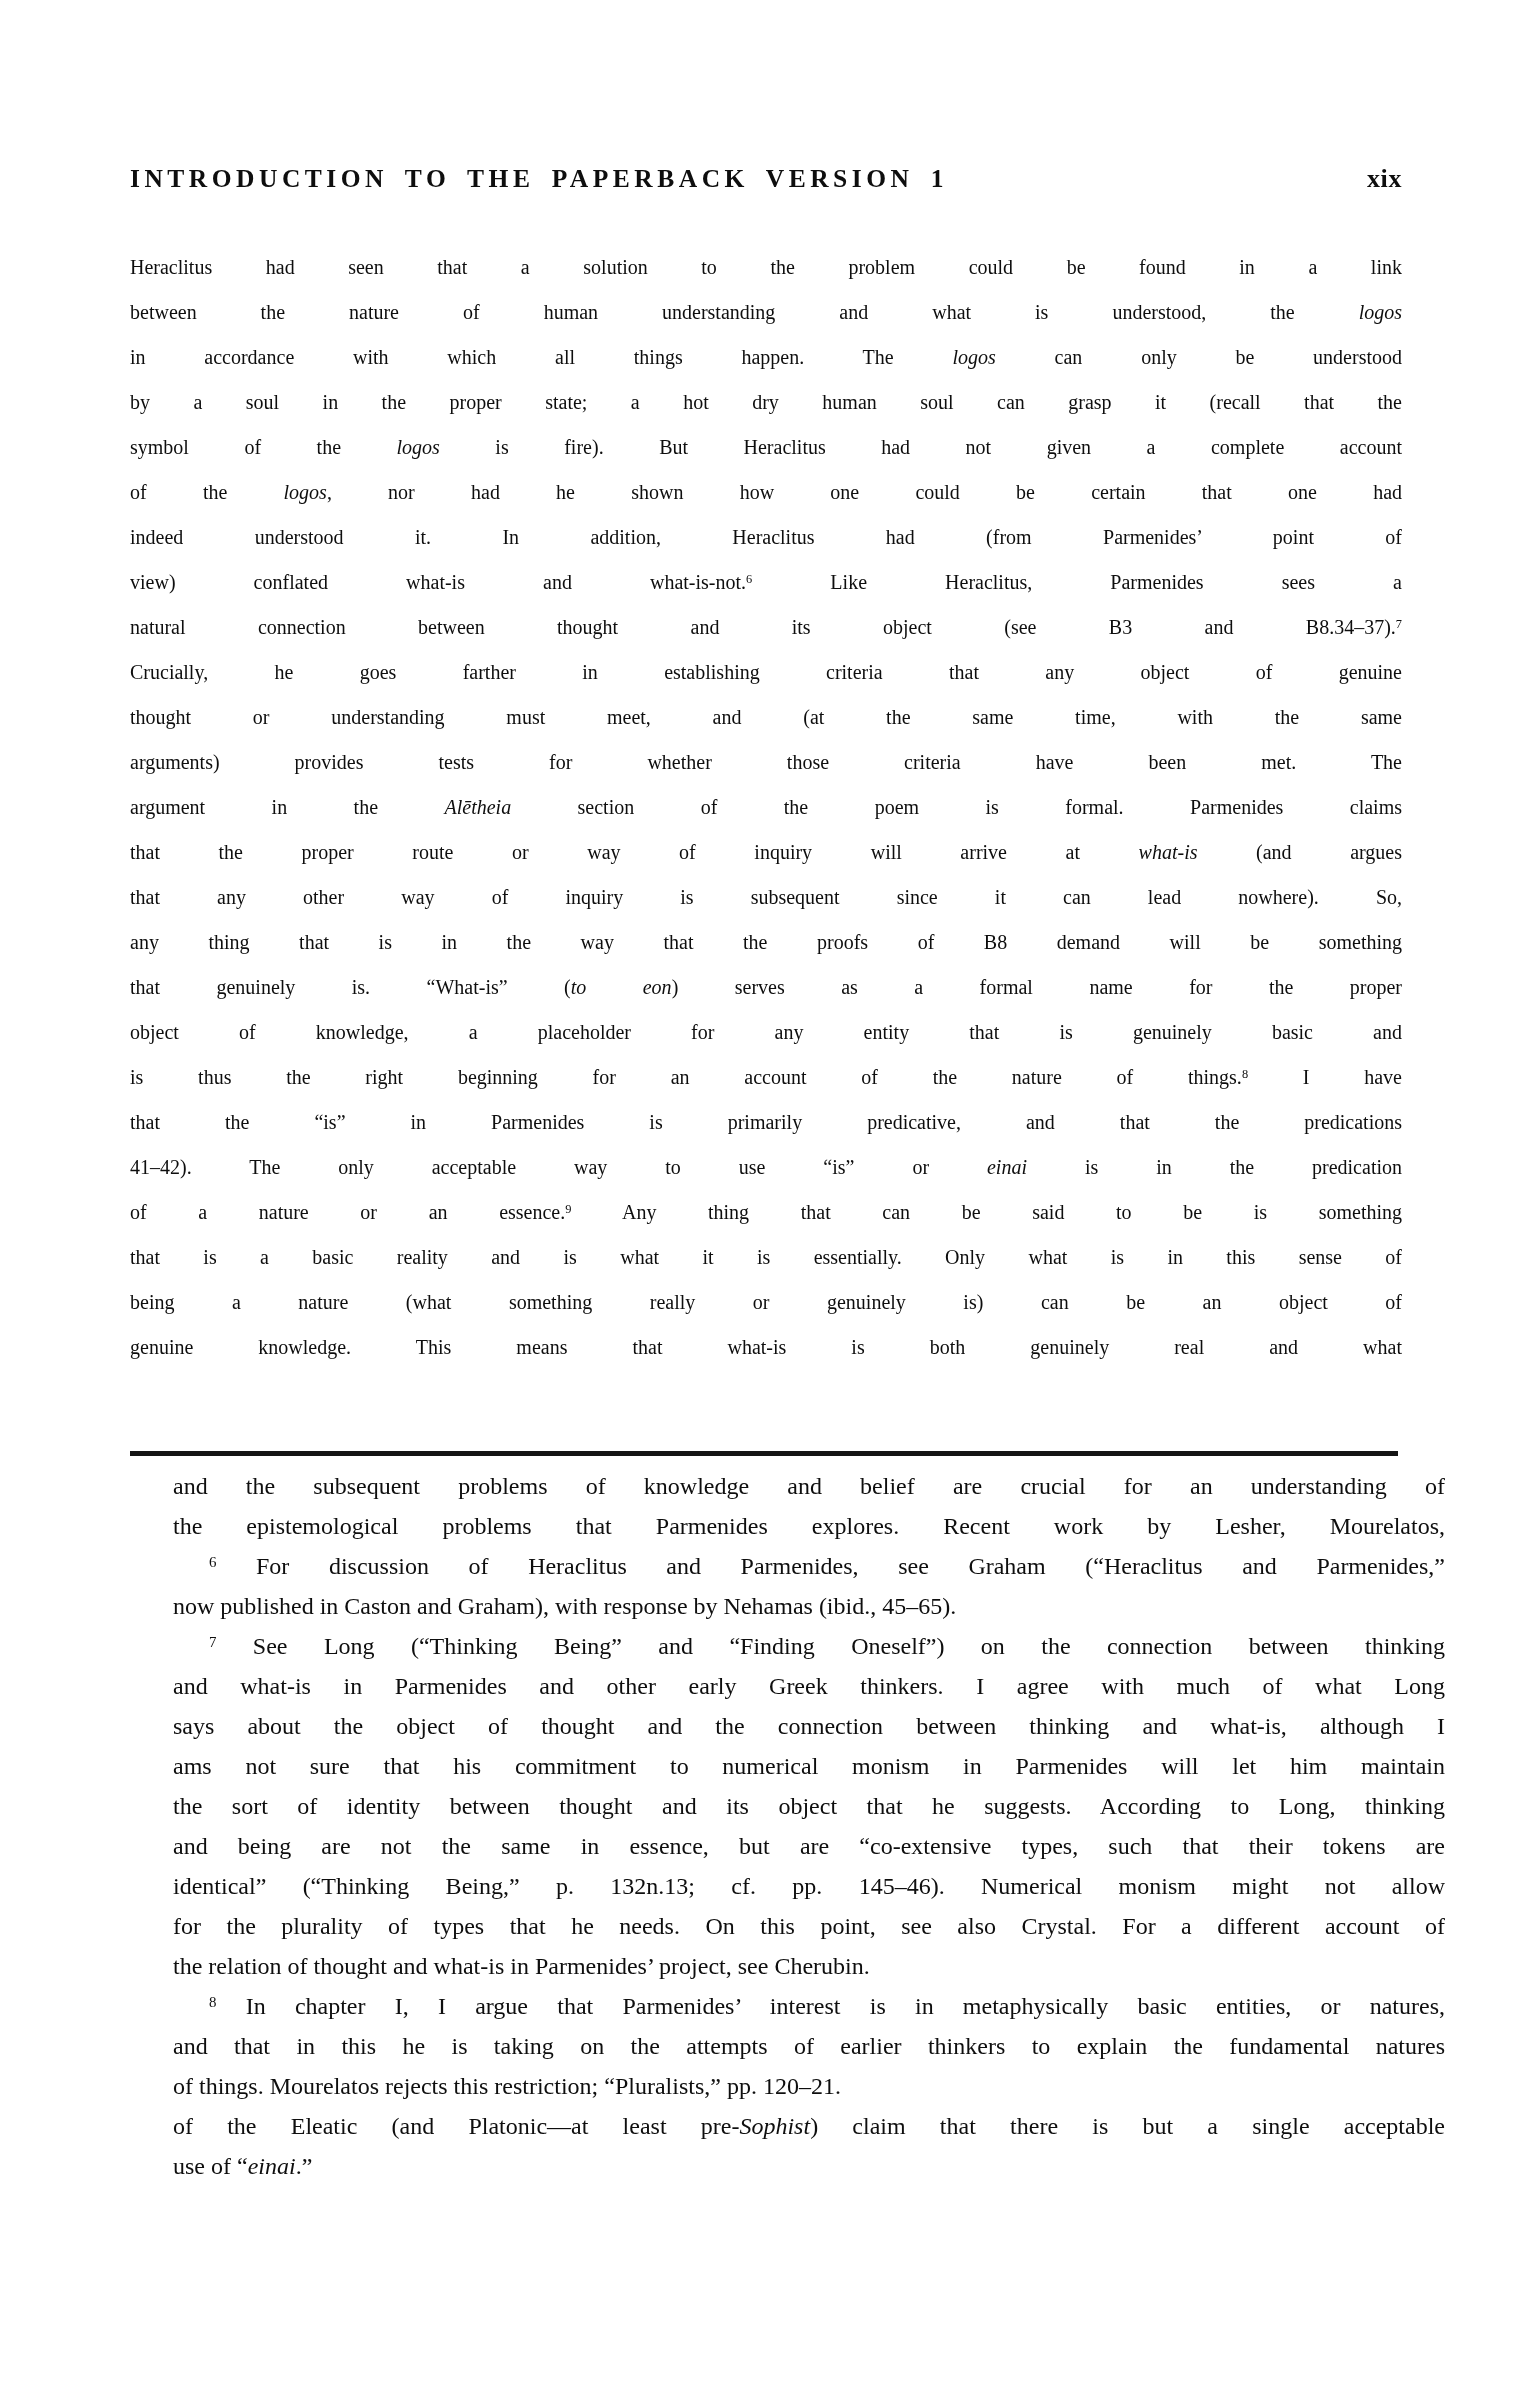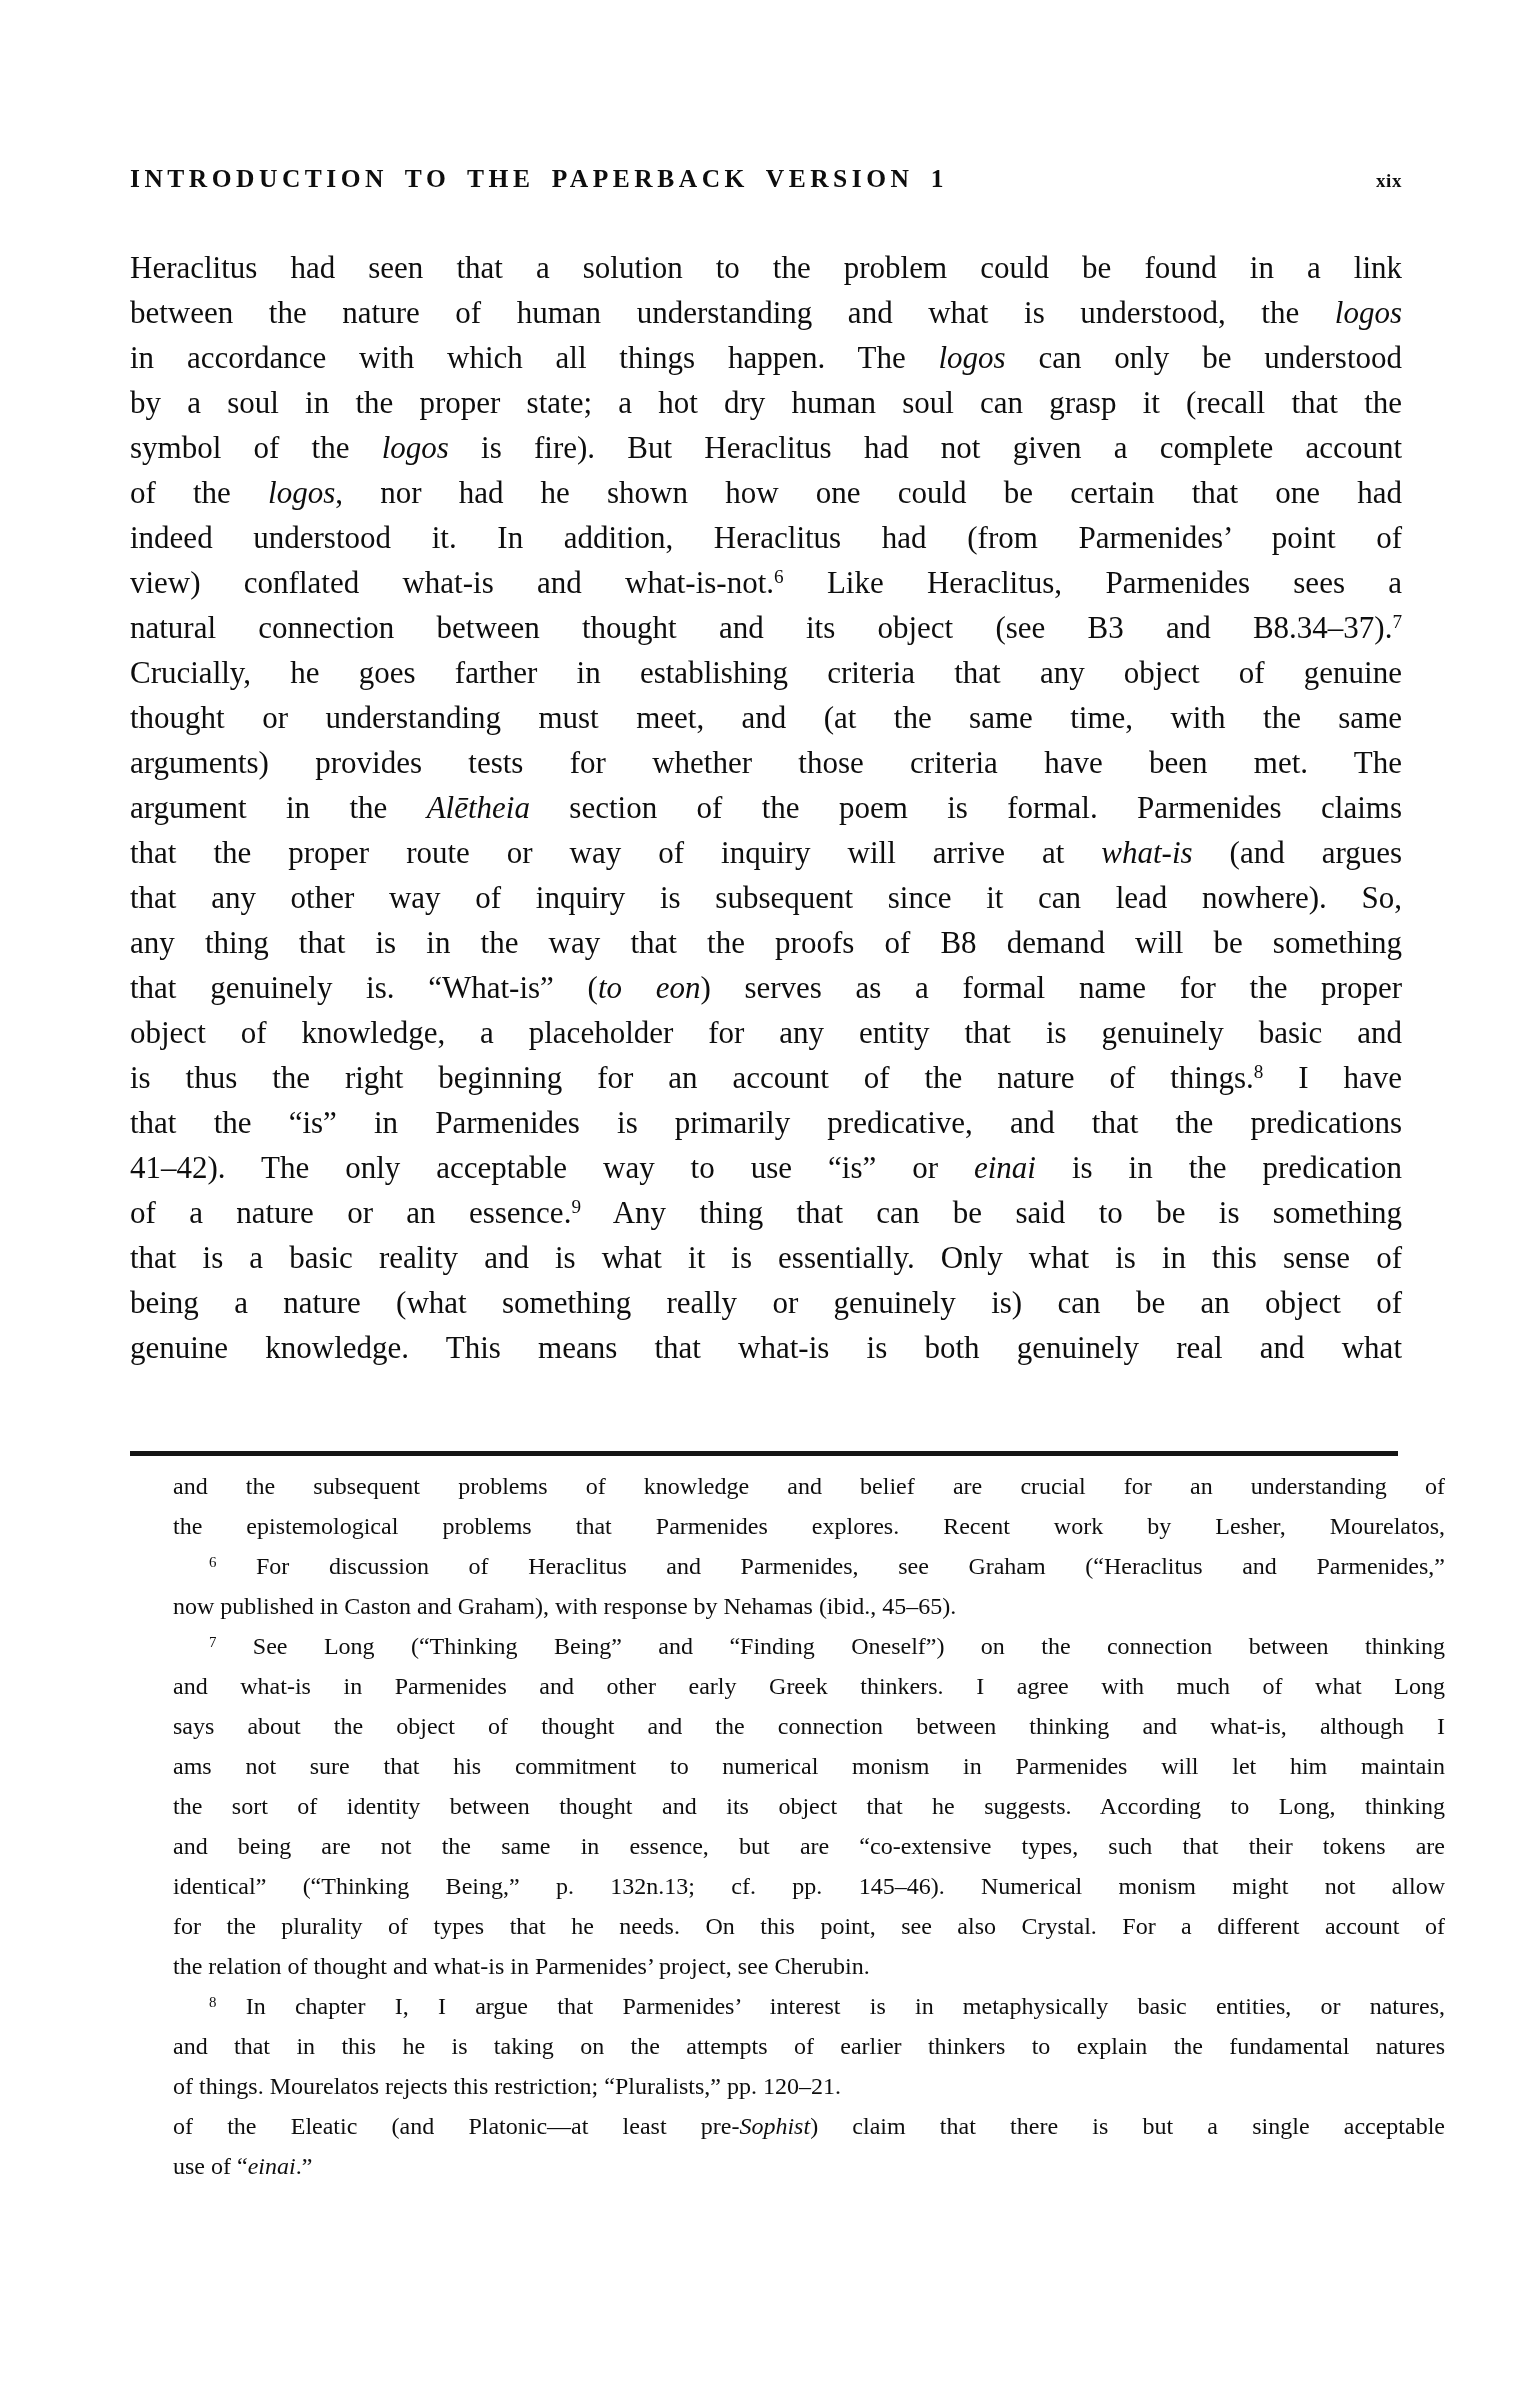--- a/index.html
+++ b/index.html
@@ -29,32 +29,32 @@
   }
   .rh-title {
     font-weight: bold;
     font-size: 25.5px;
     letter-spacing: 4.5px;
     word-spacing: 6.4px;
     white-space: nowrap;
   }
   .rh-page {
     font-weight: bold;
-    font-size: 19px;
+    font-size: 26px;
     letter-spacing: 0.6px;
   }
   
   .body-text {
     position: absolute;
     left: 130px;
     top: 245px;
     width: 1272px;
   }
   .line {
-    font-size: 31px;
+    font-size: 20px;
     line-height: 45px;
     height: 45px;
     text-align: justify;
     text-align-last: justify;
     white-space: normal;
   }
   
   .footnote-rule {
     position: absolute;
     left: 130px;

